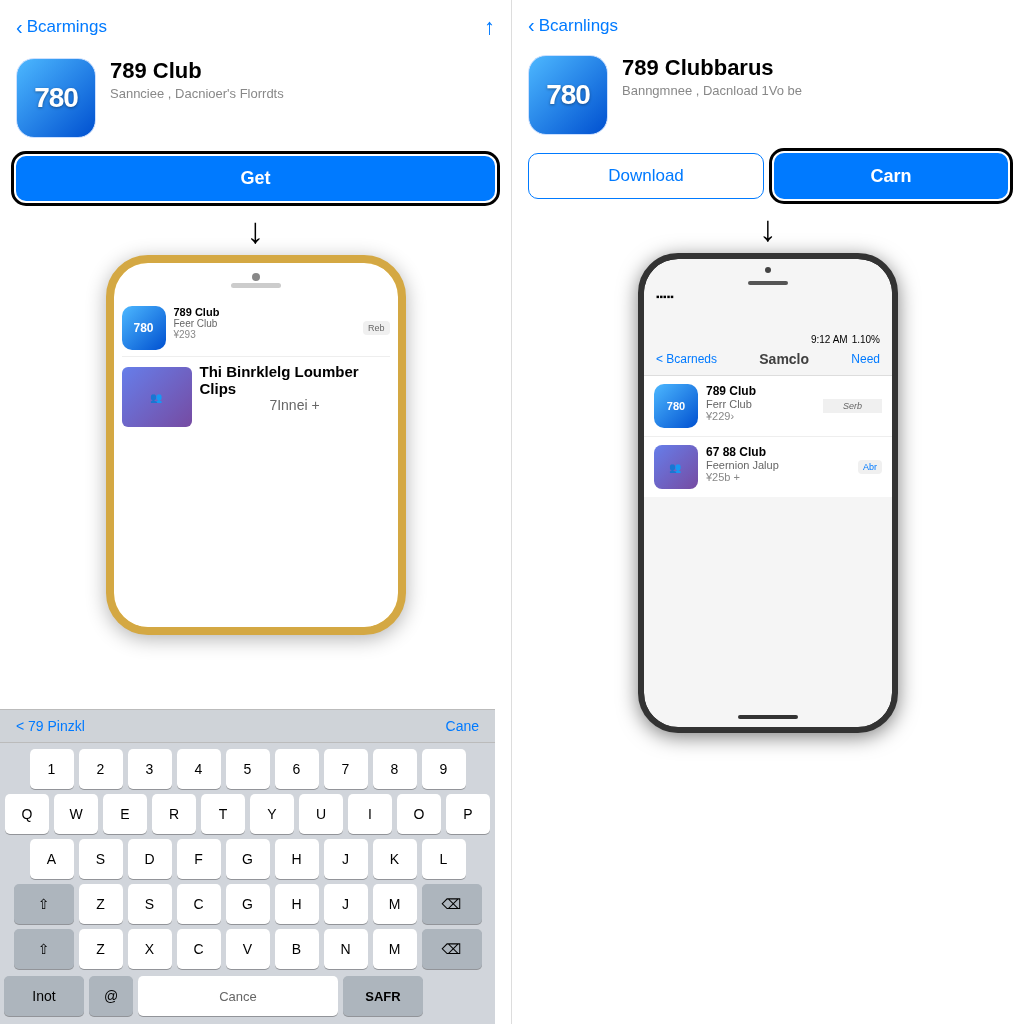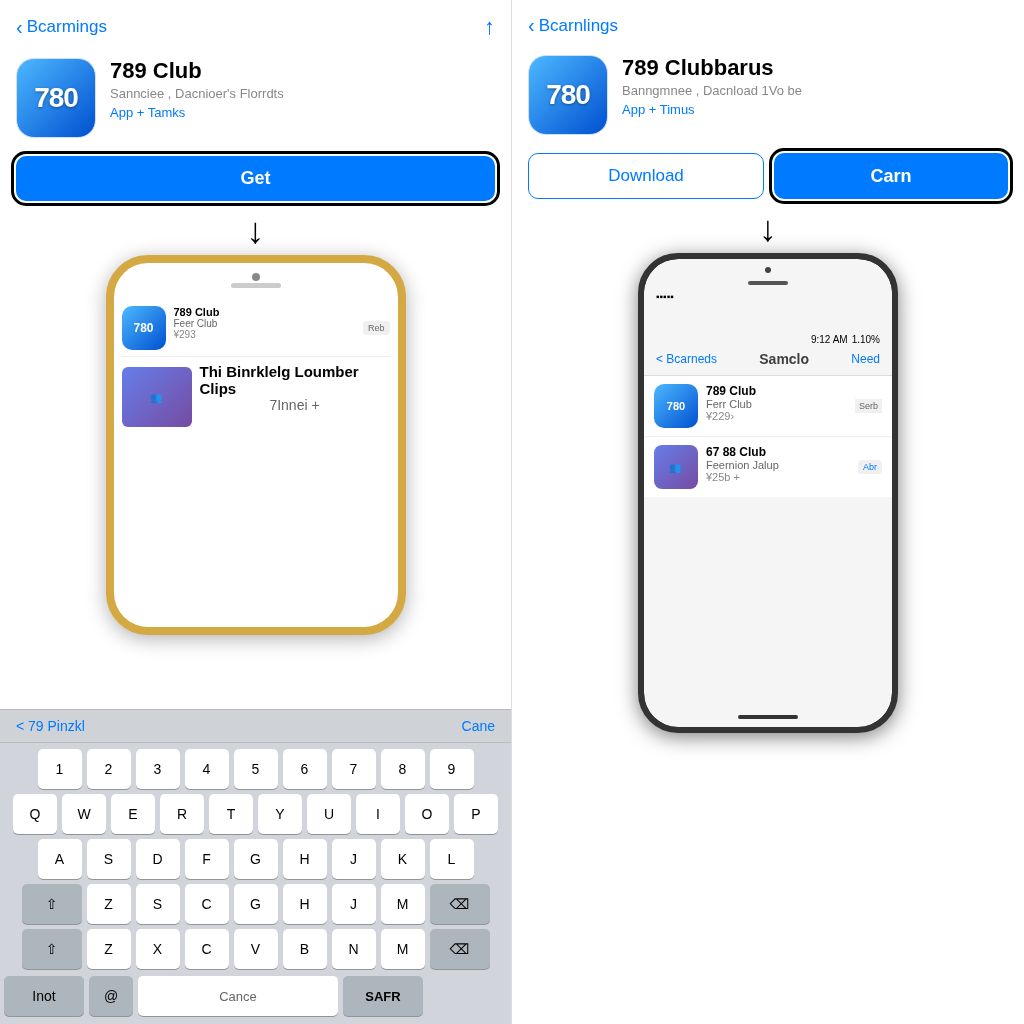--- a/index.html
+++ b/index.html
@@ -221,21 +221,21 @@
       color: #fff;
       font-size: 10px;
     }
     .iphone-row2-info { flex: 1; }
     .iphone-row2-name { font-size: 15px; font-weight: 600; color: #000; }
     .iphone-row2-sub { font-size: 14px; color: #666; text-align: center; }
 
     
     .keyboard {
       position: absolute;
-      bottom: 0; left: 0; right: 0;
+      bottom: 0; left: 0; right: 16px;
       background: #d1d5db;
       border-top: 1px solid #bbb;
     }
     .keyboard-toolbar {
       background: #cfd3d8;
       display: flex;
       justify-content: space-between;
       padding: 8px 16px;
       font-size: 14px;
       color: #007aff;
@@ -335,24 +335,25 @@
       flex-shrink: 0;
     }
     .iphone-list-icon-text { color: #fff; font-size: 11px; font-weight: 900; }
     .iphone-list-details { flex: 1; }
     .iphone-list-name { font-size: 12px; font-weight: 600; color: #000; }
     .iphone-list-sub { font-size: 11px; color: #666; }
     .iphone-list-price { font-size: 11px; color: #888; display: flex; align-items: center; }
     .iphone-list-badge {
       background: #f0f0f0;
       border-radius: 0;
-      padding: 2px 4px;
+      padding: 2px 20px;
       font-size: 9px;
       color: #666;
       align-self: center;
+      font-style: italic;
     }
     .iphone-list-item2 {
       display: flex;
       align-items: flex-start;
       gap: 8px;
       padding: 8px 10px;
       background: #fff;
     }
     .iphone-list-icon2 {
       width: 44px; height: 44px;
@@ -406,21 +407,20 @@
     <span class="nav-icon">↑</span>
   </div>
 
   <div class="app-info">
     <div class="app-icon">
       <span class="app-icon-text">780</span>
     </div>
     <div class="app-details">
       <div class="app-name">789 Club</div>
       <div class="app-subtitle">Sannciee , Dacnioer's Florrdts</div>
-      <div class="app-category">App + Tamks</div>
     </div>
   </div>
 
   <div class="action-row">
     <button class="btn-get">Get</button>
   </div>
 
   <div class="arrow-container">
     <span class="arrow-down">↓</span>
   </div>
@@ -543,21 +543,20 @@
     </div>
   </div>
 
   <div class="app-info">
     <div class="app-icon">
       <span class="app-icon-text">780</span>
     </div>
     <div class="app-details">
       <div class="app-name">789 Clubbarus</div>
       <div class="app-subtitle">Banngmnee , Dacnload 1Vo be</div>
-      <div class="app-category">App + Timus</div>
     </div>
   </div>
 
   <div class="action-row">
     <button class="btn-download">Download</button>
     <button class="btn-carn">Carn</button>
   </div>
 
   <div class="arrow-container">
     <span class="arrow-down">↓</span>

